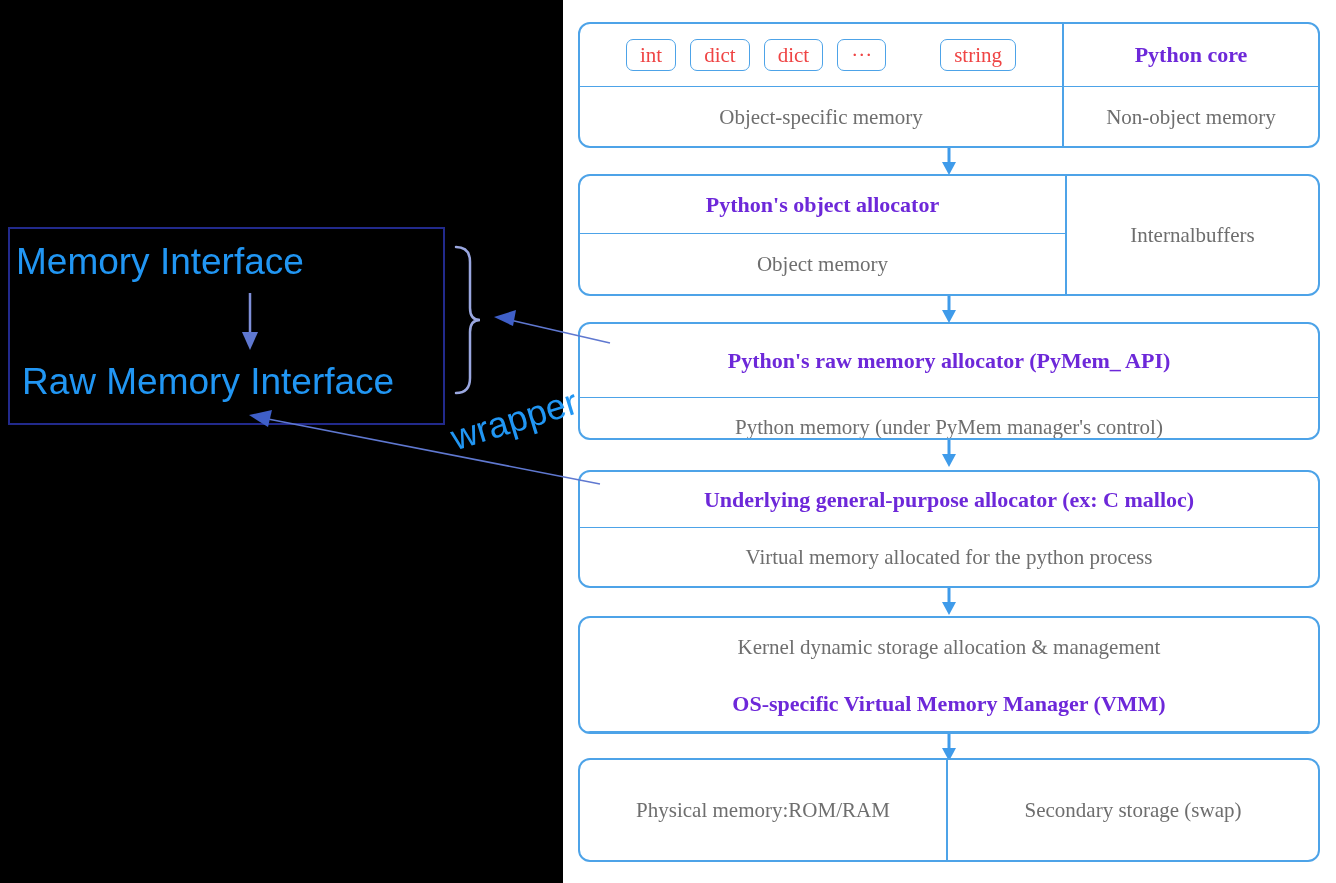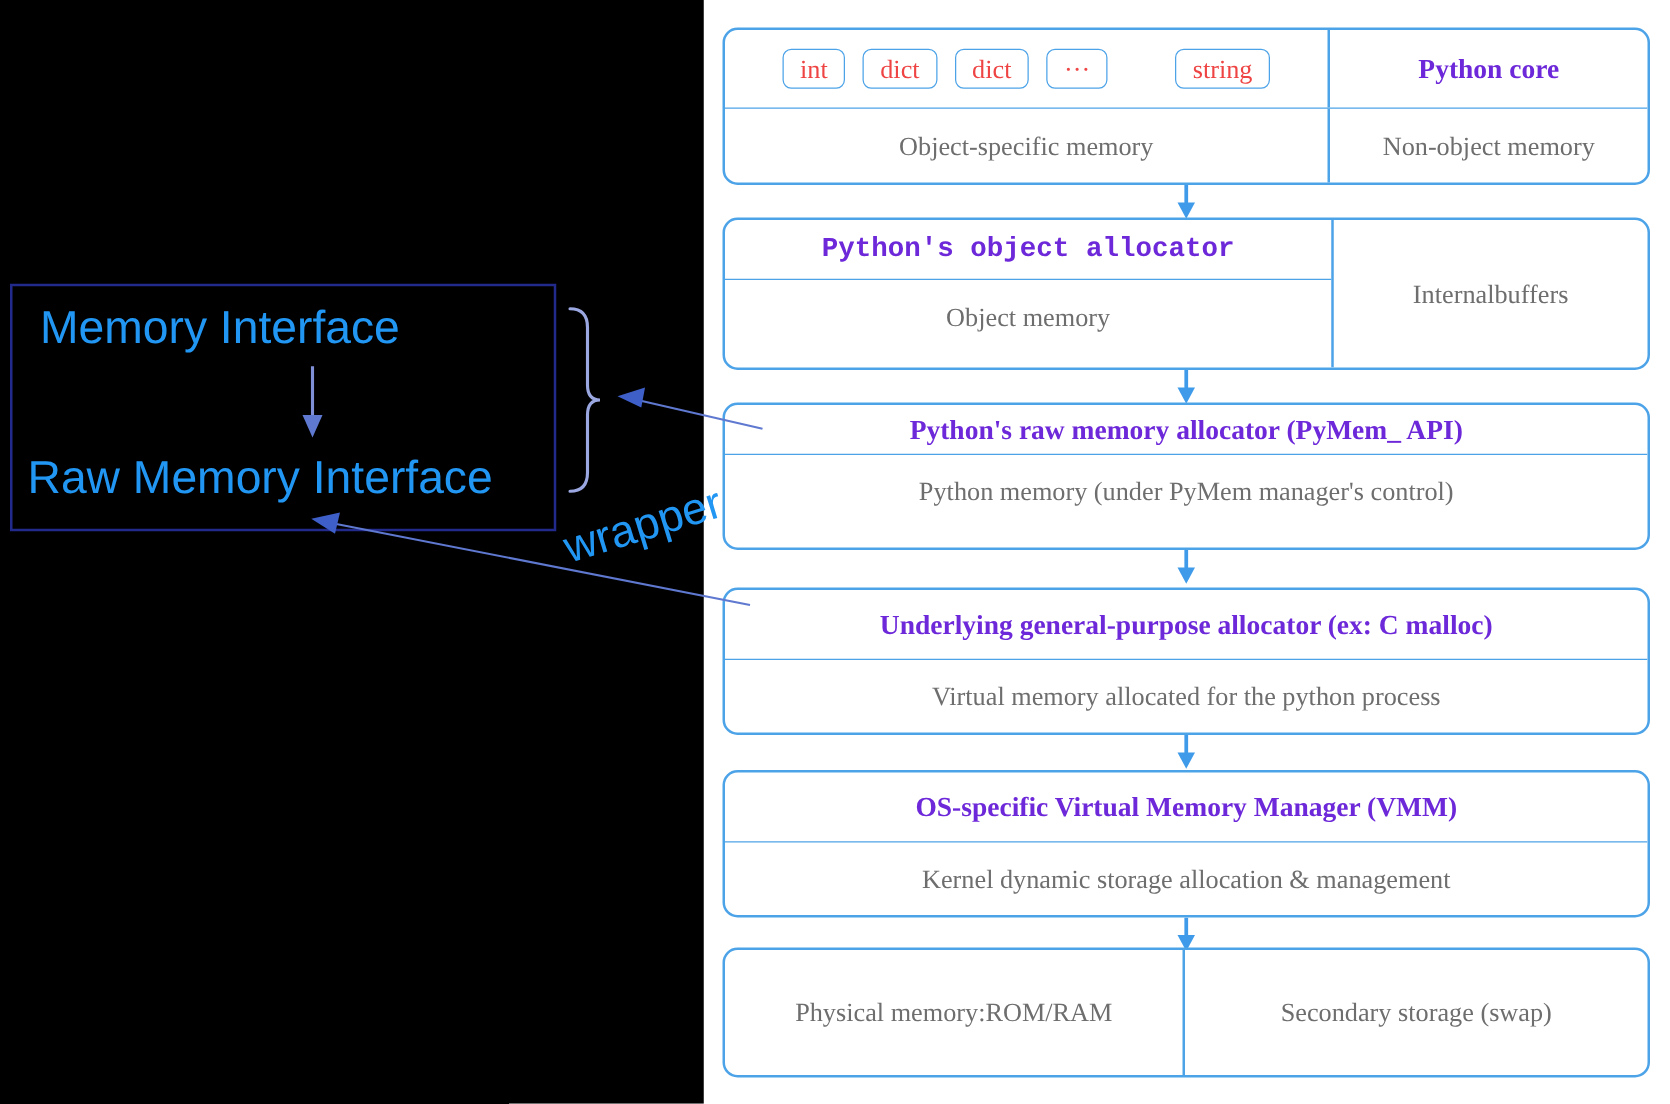--- a/index.html
+++ b/index.html
@@ -42,21 +42,21 @@
   }
   .anno-text {
     position: absolute;
     color: #2196f3;
     font-family: "Liberation Sans", sans-serif;
     font-weight: 400;
     white-space: nowrap;
     letter-spacing: 0px;
   }
   #anno-memory-interface {
-    left: 32px;
+    left: 16px;
     top: 240px;
     font-size: 37px;
     line-height: 44px;
   }
   #anno-raw-memory-interface {
     left: 22px;
     top: 360px;
     font-size: 37px;
     line-height: 44px;
   }
@@ -212,58 +212,58 @@
     </div>
 
     <svg class="connector" style="top:148px;" viewBox="0 0 773 28">
       <line x1="386" y1="0" x2="386" y2="18" stroke="#3f9bea" stroke-width="3"></line>
       <polygon points="386,27 379,14 393,14" fill="#3f9bea"></polygon>
     </svg>
 
     <div class="block" id="block-1" style="top:174px; height:122px;">
       <div class="block-row" style="height:118px;">
         <div style="width:485px;">
-          <div class="cell title-text row-title" style="height:48px;font-family:Liberation Mono, monospace;">Python's object allocator</div>
+          <div class="cell title-text row-title" style="height:58px;">Python's object allocator</div>
           <div class="cell sub-text" style="height:60px;">Object memory</div>
         </div>
         <div class="cell cell-divider stacked-cell sub-text" style="width:253px; height:118px;">
           <span>Internal</span>
           <span>buffers</span>
         </div>
       </div>
     </div>
 
     <svg class="connector" style="top:296px;" viewBox="0 0 773 28">
       <line x1="386" y1="0" x2="386" y2="18" stroke="#3f9bea" stroke-width="3"></line>
       <polygon points="386,27 379,14 393,14" fill="#3f9bea"></polygon>
     </svg>
 
     <div class="block" id="block-2" style="top:322px; height:118px;">
-      <div class="cell title-text row-title" style="height:40px;">Python's raw memory allocator (PyMem_ API)</div>
+      <div class="cell title-text row-title" style="height:74px;">Python's raw memory allocator (PyMem_ API)</div>
       <div class="cell sub-text" style="height:58px;">Python memory (under PyMem manager's control)</div>
     </div>
 
     <svg class="connector" style="top:440px;" viewBox="0 0 773 28">
       <line x1="386" y1="0" x2="386" y2="18" stroke="#3f9bea" stroke-width="3"></line>
       <polygon points="386,27 379,14 393,14" fill="#3f9bea"></polygon>
     </svg>
 
     <div class="block" id="block-3" style="top:470px; height:118px;">
       <div class="cell title-text row-title" style="height:56px;">Underlying general-purpose allocator (ex: C malloc)</div>
       <div class="cell sub-text" style="height:58px;">Virtual memory allocated for the python process</div>
     </div>
 
     <svg class="connector" style="top:588px;" viewBox="0 0 773 28">
       <line x1="386" y1="0" x2="386" y2="18" stroke="#3f9bea" stroke-width="3"></line>
       <polygon points="386,27 379,14 393,14" fill="#3f9bea"></polygon>
     </svg>
 
     <div class="block" id="block-4" style="top:616px; height:118px;">
+      <div class="cell sub-text" style="height:58px;">Kernel dynamic storage allocation &amp; management</div>
       <div class="cell title-text row-title" style="height:56px;">OS-specific Virtual Memory Manager (VMM)</div>
-      <div class="cell sub-text" style="height:58px;">Kernel dynamic storage allocation &amp; management</div>
     </div>
 
     <svg class="connector" style="top:734px;" viewBox="0 0 773 28">
       <line x1="386" y1="0" x2="386" y2="18" stroke="#3f9bea" stroke-width="3"></line>
       <polygon points="386,27 379,14 393,14" fill="#3f9bea"></polygon>
     </svg>
 
     <div class="block" id="block-5" style="top:758px; height:104px;">
       <div class="block-row" style="height:100px;">
         <div class="cell stacked-cell sub-text" style="width:366px; height:100px;">

